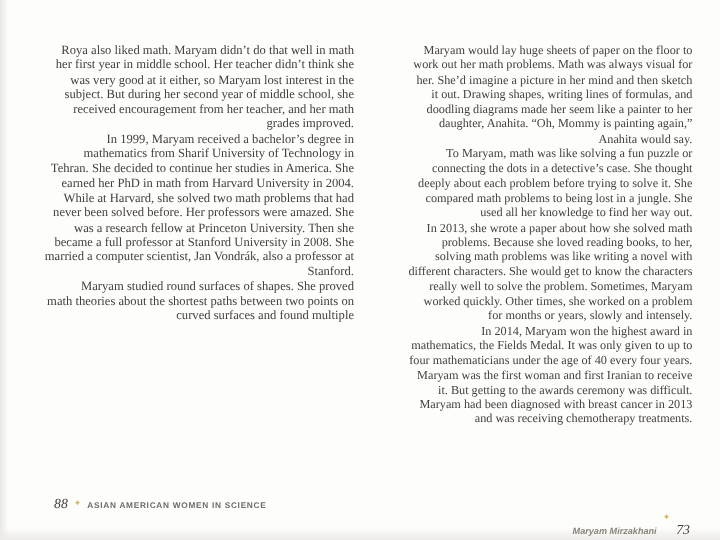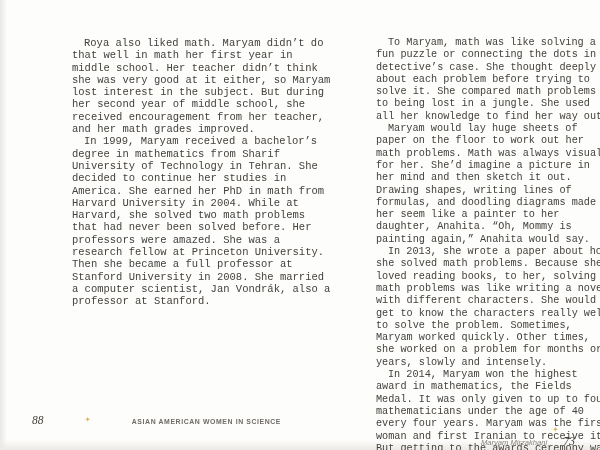--- a/index.html
+++ b/index.html
@@ -14,35 +14,34 @@
     position: absolute; left: 0; top: 0; width: 7px; height: 100%;
     background: linear-gradient(to right, #e9e8e4, #fdfdfc);
   }
   .edge-bottom {
     position: absolute; left: 0; bottom: 0; width: 100%; height: 10px;
     background: linear-gradient(to bottom, rgba(253,253,252,0), #eceae6);
   }
   .column {
     position: absolute; top: 37px;
     color: #45413c;
-    font-family: Liberation Mono, monospace;
-    text-align: left;
-    margin-left: 36px;
+    font-family: Liberation Serif, serif;
+    text-align: right;
   }
   .col-left  { left: 36px;  width: 259px; font-size: 10.5px; line-height: 12.3px; }
   .col-right { left: 340px; width: 237px; font-size: 10.2px; line-height: 12.3px; }
   .column p { margin: 0; text-indent: 12px; }
   .column p.no-indent { text-indent: 0; }
 
   .footer {
     position: absolute; top: 414px;
     display: inline-flex; align-items: baseline;
     white-space: nowrap;
   }
-  .footer-left  { left: 32px; gap: 36px; }
+  .footer-left  { left: 45px; }
   .footer-right { right: 25px; }
   .pagenum {
     font-family: "Liberation Serif", serif;
     font-style: italic;
     font-size: 11.5px;
     color: #45413c;
   }
   .star-icon {
     color: #d9b85a;
     font-size: 7.5px;
@@ -52,42 +51,43 @@
   }
   .running-head-left {
     text-transform: uppercase;
     letter-spacing: 0.6px;
     font-weight: bold;
     font-size: 6.9px;
     color: #6f6b66;
   }
   .running-head-right {
     font-style: italic;
-    font-weight: normal;
+    font-weight: bold;
     font-size: 7.6px;
     color: #8a857f;
     margin-top: 24px;
   }
 </style>
 </head>
 <body>
 
 <div class="edge-left"></div>
 <div class="edge-bottom"></div>
 
 <div>
 
   <div class="column col-left">
       <p>Roya also liked math. Maryam didn’t do that well in math her first year in middle school. Her teacher didn’t think she was very good at it either, so Maryam lost interest in the subject. But during her second year of middle school, she received encouragement from her teacher, and her math grades improved.</p>
       <p>In 1999, Maryam received a bachelor’s degree in mathematics from Sharif University of Technology in Tehran. She decided to continue her studies in America. She earned her PhD in math from Harvard University in 2004. While at Harvard, she solved two math problems that had never been solved before. Her professors were amazed. She was a research fellow at Princeton University. Then she became a full professor at Stanford University in 2008. She married a computer scientist, Jan Vondrák, also a professor at Stanford.</p>
+      <p>Maryam studied round surfaces of shapes. She proved math theories about the shortest paths between two points on curved surfaces and found multiple</p>
     </div>
 
   <div class="column col-right">
+      <p>Maryam would lay huge sheets of paper on the floor to work out her math problems. Math was always visual for her. She’d imagine a picture in her mind and then sketch it out. Drawing shapes, writing lines of formulas, and doodling diagrams made her seem like a painter to her daughter, Anahita. “Oh, Mommy is painting again,” Anahita would say.</p>
       <p>To Maryam, math was like solving a fun puzzle or connecting the dots in a detective’s case. She thought deeply about each problem before trying to solve it. She compared math problems to being lost in a jungle. She used all her knowledge to find her way out.</p>
-      <p>Maryam would lay huge sheets of paper on the floor to work out her math problems. Math was always visual for her. She’d imagine a picture in her mind and then sketch it out. Drawing shapes, writing lines of formulas, and doodling diagrams made her seem like a painter to her daughter, Anahita. “Oh, Mommy is painting again,” Anahita would say.</p>
       <p>In 2013, she wrote a paper about how she solved math problems. Because she loved reading books, to her, solving math problems was like writing a novel with different characters. She would get to know the characters really well to solve the problem. Sometimes, Maryam worked quickly. Other times, she worked on a problem for months or years, slowly and intensely.</p>
       <p>In 2014, Maryam won the highest award in mathematics, the Fields Medal. It was only given to up to four mathematicians under the age of 40 every four years. Maryam was the first woman and first Iranian to receive it. But getting to the awards ceremony was difficult. Maryam had been diagnosed with breast cancer in 2013 and was receiving chemotherapy treatments.</p>
     </div>
 
   <div class="footer footer-left">
     <span class="pagenum">88</span>
     <span class="star-icon">✦</span>
     <span class="running-head-left">ASIAN AMERICAN WOMEN IN SCIENCE</span>
   </div>
 

